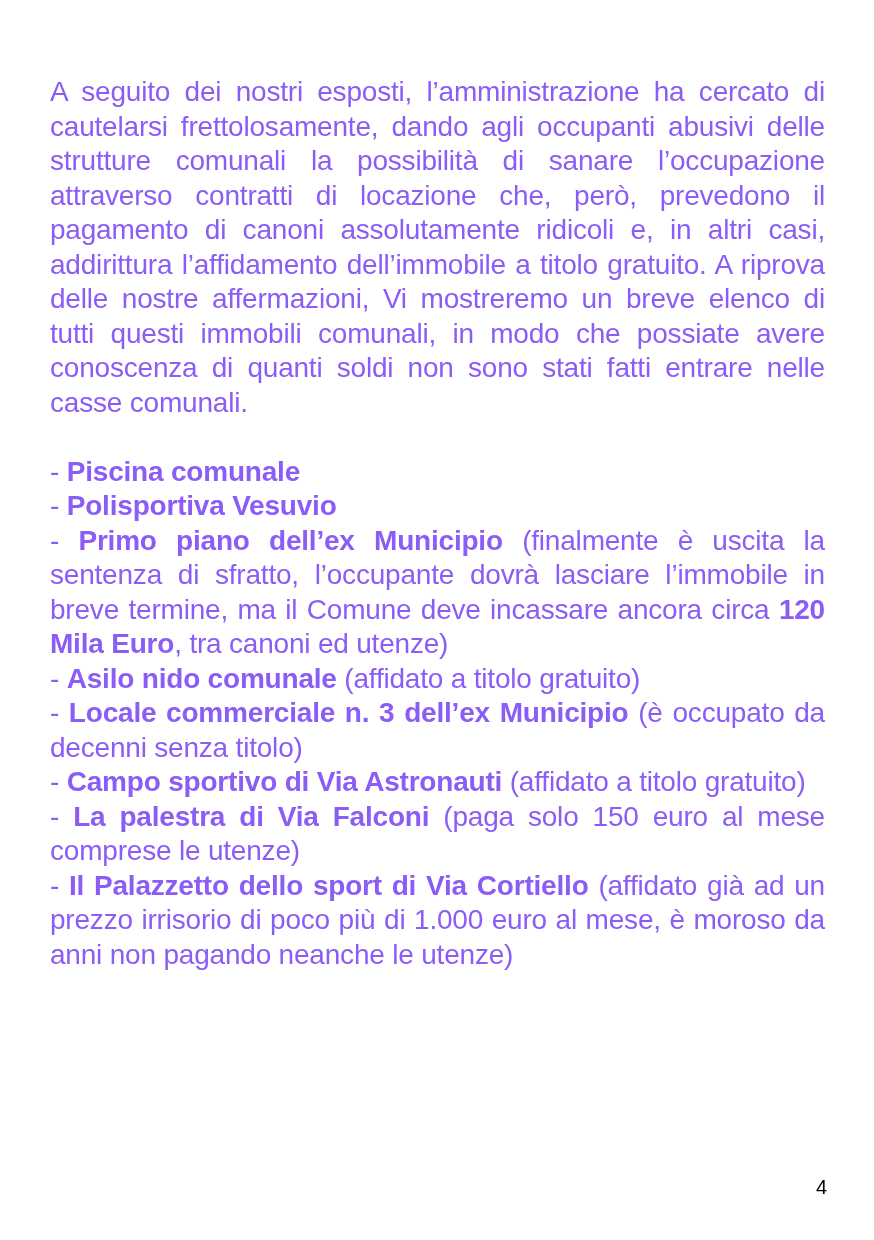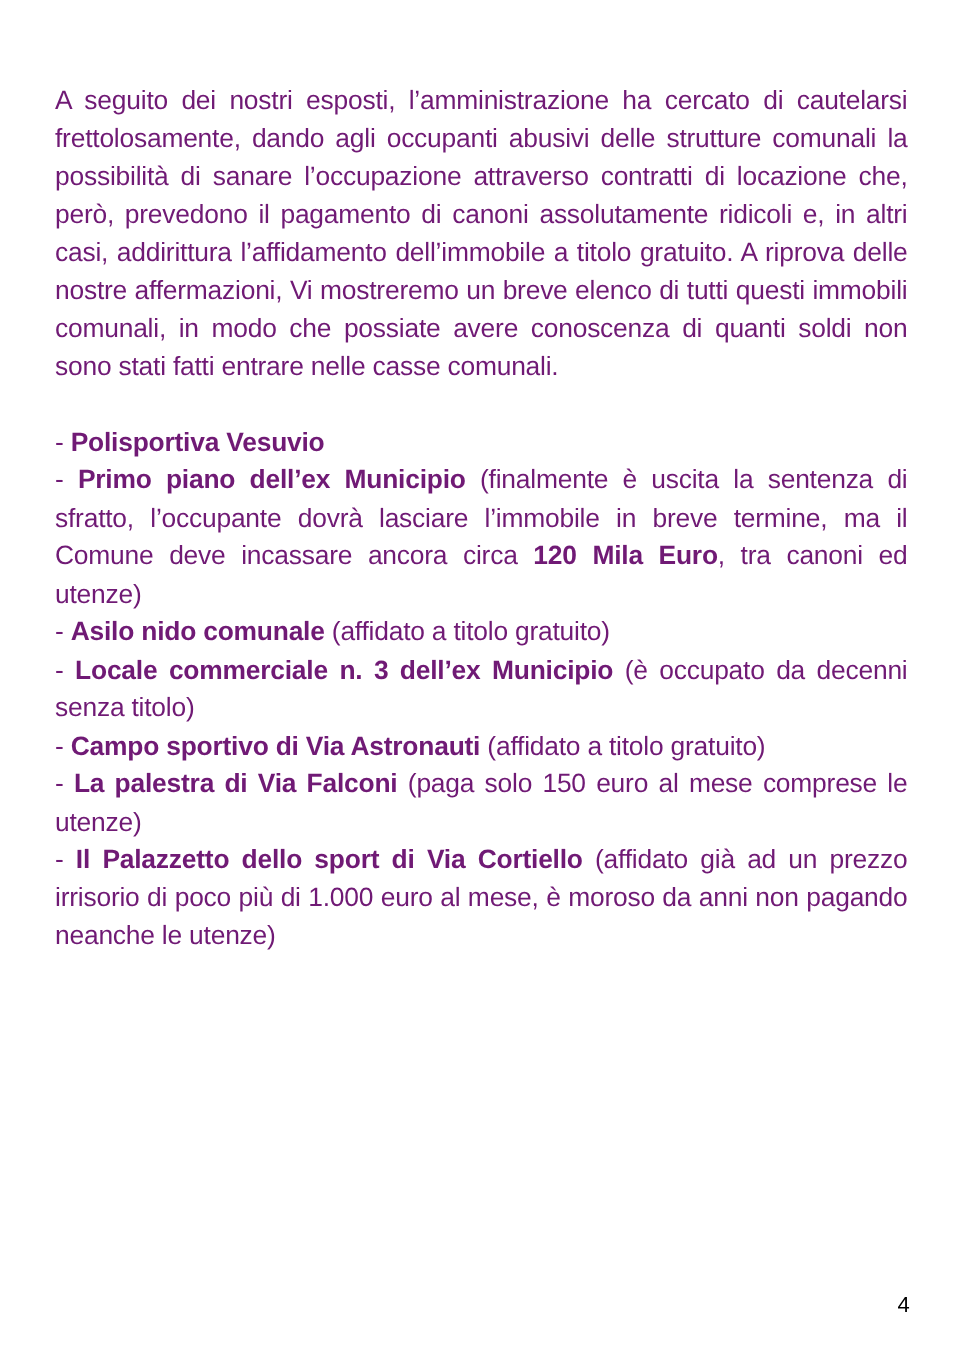--- a/index.html
+++ b/index.html
@@ -26,25 +26,25 @@
   }
   .content {
     position: absolute;
     left: 50px;
     top: 75px;
     width: 775px;
   }
   .para {
     margin: 0;
     padding: 0;
-    font-size: 24px;
+    font-size: 28px;
     line-height: 34.5px;
     text-align: justify;
     letter-spacing: -0.2px;
-    color: #701a75;
+    color: #8b5cf6;
   }
   .spacer {
     height: 34.5px;
   }
   .b {
     font-weight: bold;
   }
   .footer {
     position: absolute;
     right: 47px;
@@ -57,20 +57,21 @@
 </head>
 <body>
 
 <div class="page">
   <div class="content">
 
     <p class="para">A seguito dei nostri esposti, l’amministrazione ha cercato di cautelarsi frettolosamente, dando agli occupanti abusivi delle strutture comunali la possibilità di sanare l’occupazione attraverso contratti di locazione che, però, prevedono il pagamento di canoni assolutamente ridicoli e, in altri casi, addirittura l’affidamento  dell’immobile a titolo gratuito. A riprova delle nostre affermazioni, Vi mostreremo un breve elenco di tutti questi immobili comunali, in modo che possiate avere conoscenza di quanti soldi non sono stati fatti entrare nelle casse comunali.</p>
 
     <div class="spacer"></div>
 
+    <p class="para"><span>- </span><span class="b">Piscina comunale</span><span></span><span class="b"></span><span></span></p>
 
     <p class="para"><span>- </span><span class="b">Polisportiva Vesuvio</span><span></span><span class="b"></span><span></span></p>
 
     <p class="para"><span>- </span><span class="b">Primo piano dell’ex Municipio</span><span> (finalmente è uscita la sentenza di sfratto, l’occupante dovrà lasciare l’immobile in breve termine, ma il Comune deve incassare ancora circa </span><span class="b">120 Mila Euro</span><span>, tra canoni ed utenze)</span></p>
 
     <p class="para"><span>- </span><span class="b">Asilo nido comunale</span><span> (affidato a titolo gratuito)</span><span class="b"></span><span></span></p>
 
     <p class="para"><span>- </span><span class="b">Locale commerciale n. 3 dell’ex Municipio</span><span> (è occupato da decenni senza titolo)</span><span class="b"></span><span></span></p>
 
     <p class="para"><span>- </span><span class="b">Campo sportivo di Via Astronauti</span><span> (affidato a titolo gratuito)</span><span class="b"></span><span></span></p>

